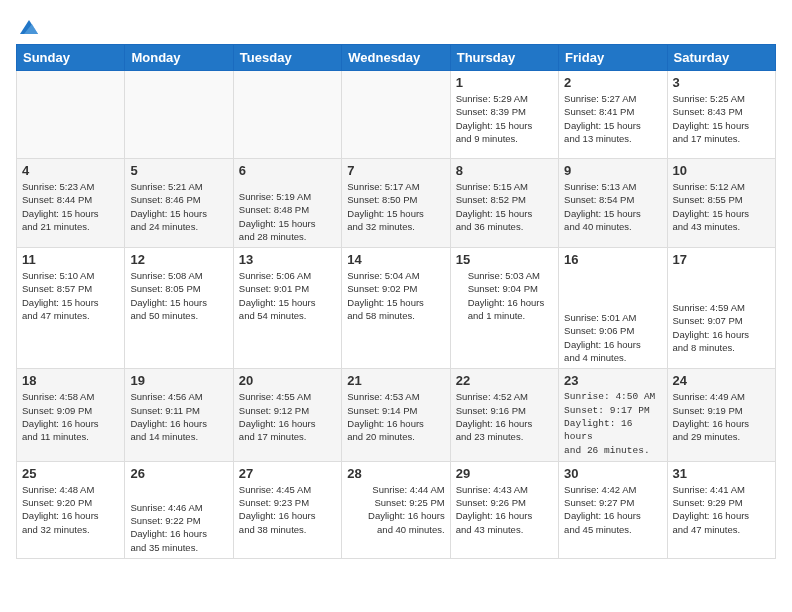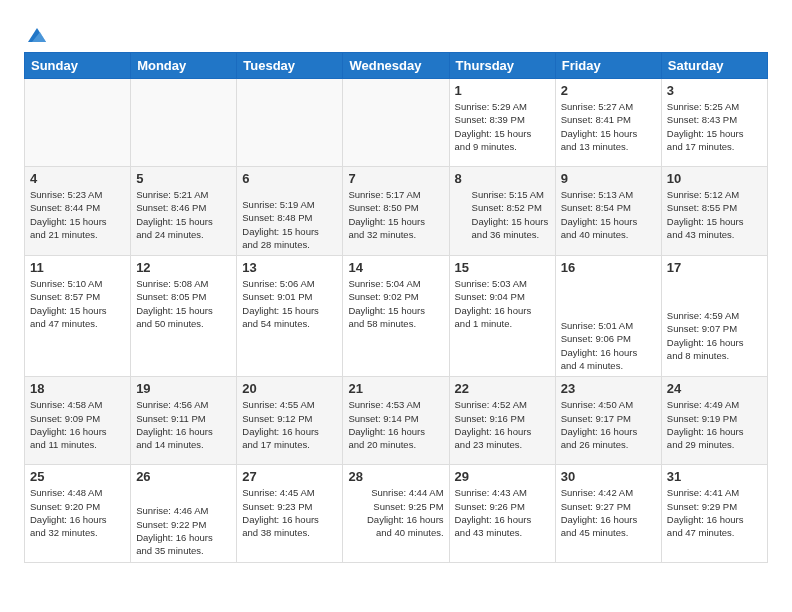--- a/index.html
+++ b/index.html
@@ -6,21 +6,21 @@
     body {
       width: 792px;
       height: 612px;
       font-family: Arial, sans-serif;
       background: #fff;
       overflow: hidden;
     }
     .page {
       width: 792px;
       height: 552px;
-      padding: 24px;
+      padding: 16px;
       display: flex;
       flex-direction: column;
     }
     .header {
       display: flex;
       justify-content: space-between;
       align-items: flex-start;
       margin-bottom: 10px;
     }
     .logo {
@@ -182,21 +182,21 @@
           </td>
           <td>
             <span class="day-number">7</span>
             <div class="day-info" style="white-space: pre-line;">Sunrise: 5:17 AM
 Sunset: 8:50 PM
 Daylight: 15 hours
 and 32 minutes.</div>
           </td>
           <td>
             <span class="day-number">8</span>
-            <div class="day-info" style="white-space: pre-line; margin-left: 17px;">Sunrise: 5:15 AM
+            <div class="day-info" style="white-space: pre-line;">Sunrise: 5:15 AM
 Sunset: 8:52 PM
 Daylight: 15 hours
 and 36 minutes.</div>
           </td>
           <td>
             <span class="day-number">9</span>
             <div class="day-info" style="white-space: pre-line;">Sunrise: 5:13 AM
 Sunset: 8:54 PM
 Daylight: 15 hours
 and 40 minutes.</div>
@@ -233,21 +233,21 @@
           </td>
           <td>
             <span class="day-number">14</span>
             <div class="day-info" style="white-space: pre-line;">Sunrise: 5:04 AM
 Sunset: 9:02 PM
 Daylight: 15 hours
 and 58 minutes.</div>
           </td>
           <td>
             <span class="day-number">15</span>
-            <div class="day-info" style="white-space: pre-line;">Sunrise: 5:03 AM
+            <div class="day-info" style="white-space: pre-line; margin-left: 12px;">Sunrise: 5:03 AM
 Sunset: 9:04 PM
 Daylight: 16 hours
 and 1 minute.</div>
           </td>
           <td>
             <span class="day-number">16</span>
             <div class="day-info" style="white-space: pre-line; margin-top: 44px;">Sunrise: 5:01 AM
 Sunset: 9:06 PM
 Daylight: 16 hours
 and 4 minutes.</div>
@@ -291,21 +291,21 @@
           </td>
           <td>
             <span class="day-number">22</span>
             <div class="day-info" style="white-space: pre-line;">Sunrise: 4:52 AM
 Sunset: 9:16 PM
 Daylight: 16 hours
 and 23 minutes.</div>
           </td>
           <td>
             <span class="day-number">23</span>
-            <div class="day-info" style="white-space: pre-line;">Sunrise: 4:50 AM
+            <div class="day-info" style="white-space: pre-line; font-family: Liberation Mono, monospace;">Sunrise: 4:50 AM
 Sunset: 9:17 PM
 Daylight: 16 hours
 and 26 minutes.</div>
           </td>
           <td>
             <span class="day-number">24</span>
             <div class="day-info" style="white-space: pre-line;">Sunrise: 4:49 AM
 Sunset: 9:19 PM
 Daylight: 16 hours
 and 29 minutes.</div>

